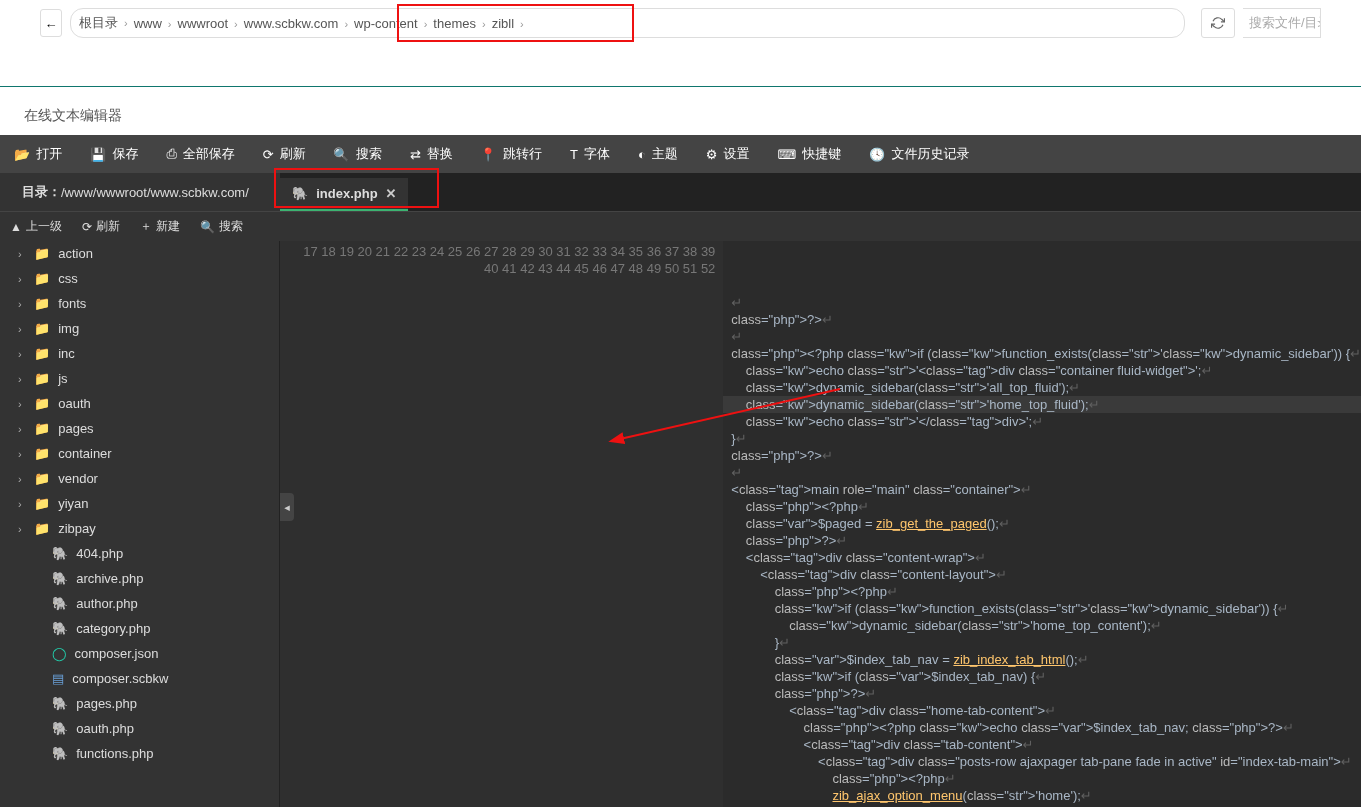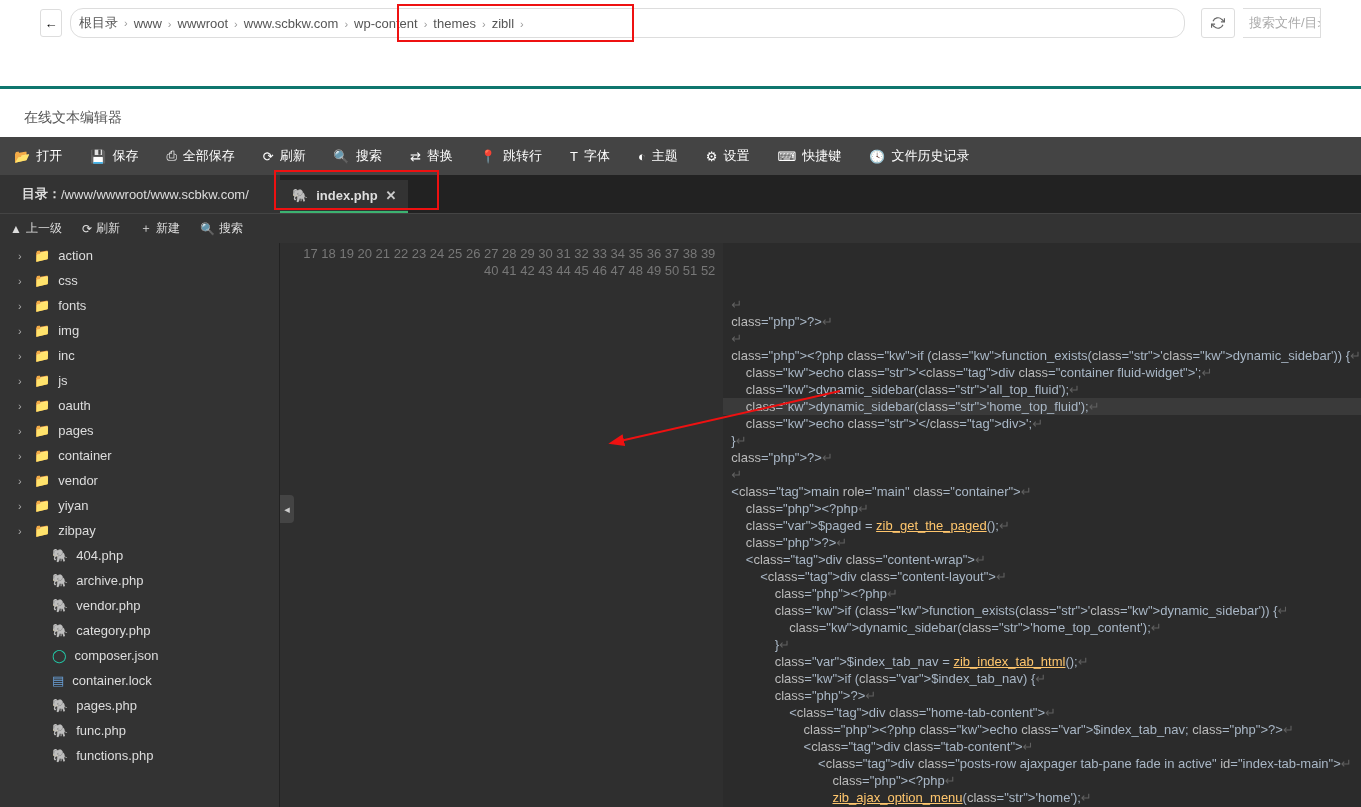--- a/index.html
+++ b/index.html
@@ -9,21 +9,21 @@
 .topbar { display:flex; align-items:center; padding:8px 40px 8px 40px; gap:8px; position:relative; }
 .backbtn { width:22px; height:28px; display:flex; align-items:center; justify-content:center; border:1px solid #ddd; border-radius:3px; cursor:pointer; }
 .breadcrumb { flex:1; display:flex; align-items:center; height:30px; border:1px solid #ddd; border-radius:13px; padding:0 8px; gap:6px; margin-right:8px; position:relative; }
 .bc-item { color:#555; cursor:pointer; }
 .bc-sep { color:#999; font-size:11px; }
 .refreshbtn { width:34px; height:30px; border:1px solid #ddd; border-radius:3px; display:flex; align-items:center; justify-content:center; cursor:pointer; }
 .searchbox { width:78px; height:30px; border:1px solid #ddd; border-left:none; padding:0 6px; color:#aaa; display:flex; align-items:center; overflow:hidden; white-space:nowrap; }
 .redbox1 { position:absolute; left:397px; top:4px; width:237px; height:38px; border:2px solid #e11; pointer-events:none; }
 
 
-.panel-title { padding:20px 0 10px 24px; color:#555; font-size:14px; border-top:3px solid #0f766e; margin-top:40px;}
+.panel-title { padding:20px 0 10px 24px; color:#555; font-size:14px; border-top:1px solid #0f766e; margin-top:40px;}
 
 
 .toolbar { background:#444; display:flex; align-items:center; height:38px; color:#fff; font-size:13px; }
 .tb-item { display:flex; align-items:center; gap:6px; padding:0 14px; height:100%; cursor:pointer; white-space:nowrap; }
 
 
 .row2 { background:#333; display:flex; align-items:stretch; height:38px; color:#ddd; font-size:13px;border-radius:6px; }
 .dirlabel { display:flex; align-items:center; padding:0 10px 0 22px; white-space:nowrap; background:#333; width:280px; overflow:hidden; }
 .tabstrip { flex:1; background:#222; display:flex; align-items:flex-end; position:relative; }
 .tab { background:#333; color:#ddd; display:flex; align-items:center; gap:8px; padding:8px 12px; font-weight:bold; border-bottom:2px solid #3cb371; }
@@ -229,46 +229,46 @@
         <span>404.php</span>
       </div>
       <div class="tree-item" style="padding-left: 36px;">
         <span class="caret"></span>
         <span class="file-icon">🐘</span>
         <span>archive.php</span>
       </div>
       <div class="tree-item" style="padding-left: 36px;">
         <span class="caret"></span>
         <span class="file-icon">🐘</span>
-        <span>vendor.php</span>
+        <span>author.php</span>
       </div>
       <div class="tree-item" style="padding-left: 36px;">
         <span class="caret"></span>
         <span class="file-icon">🐘</span>
         <span>category.php</span>
       </div>
       <div class="tree-item" style="padding-left: 36px;">
         <span class="caret"></span>
         <span class="file-icon json">◯</span>
         <span>composer.json</span>
       </div>
       <div class="tree-item" style="padding-left: 36px;">
         <span class="caret"></span>
         <span class="file-icon">▤</span>
-        <span>container.lock</span>
+        <span>composer.scbkw</span>
       </div>
       <div class="tree-item" style="padding-left: 36px;">
         <span class="caret"></span>
         <span class="file-icon">🐘</span>
         <span>pages.php</span>
       </div>
       <div class="tree-item" style="padding-left: 36px;">
         <span class="caret"></span>
         <span class="file-icon">🐘</span>
-        <span>func.php</span>
+        <span>oauth.php</span>
       </div>
       <div class="tree-item" style="padding-left: 36px;">
         <span class="caret"></span>
         <span class="file-icon">🐘</span>
         <span>functions.php</span>
       </div>
     </div>
   <div class="editor">
     <div class="nub">◂</div>
     <div class="gutter" id="gutter">17

